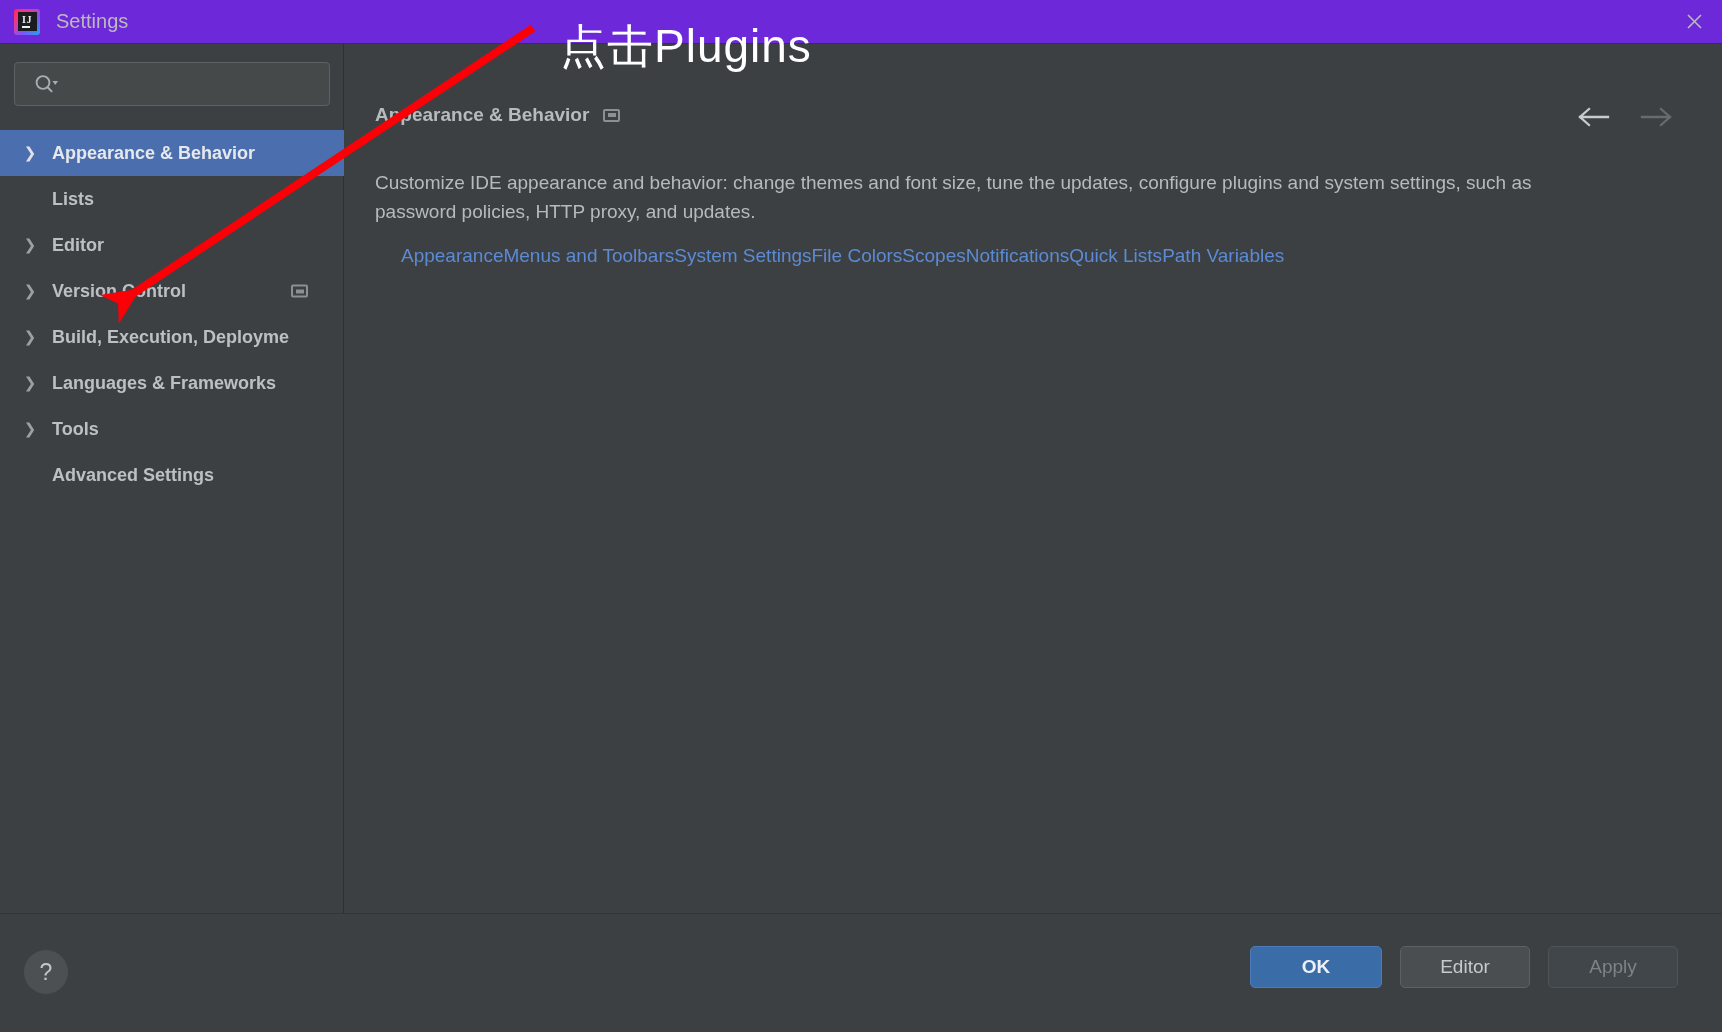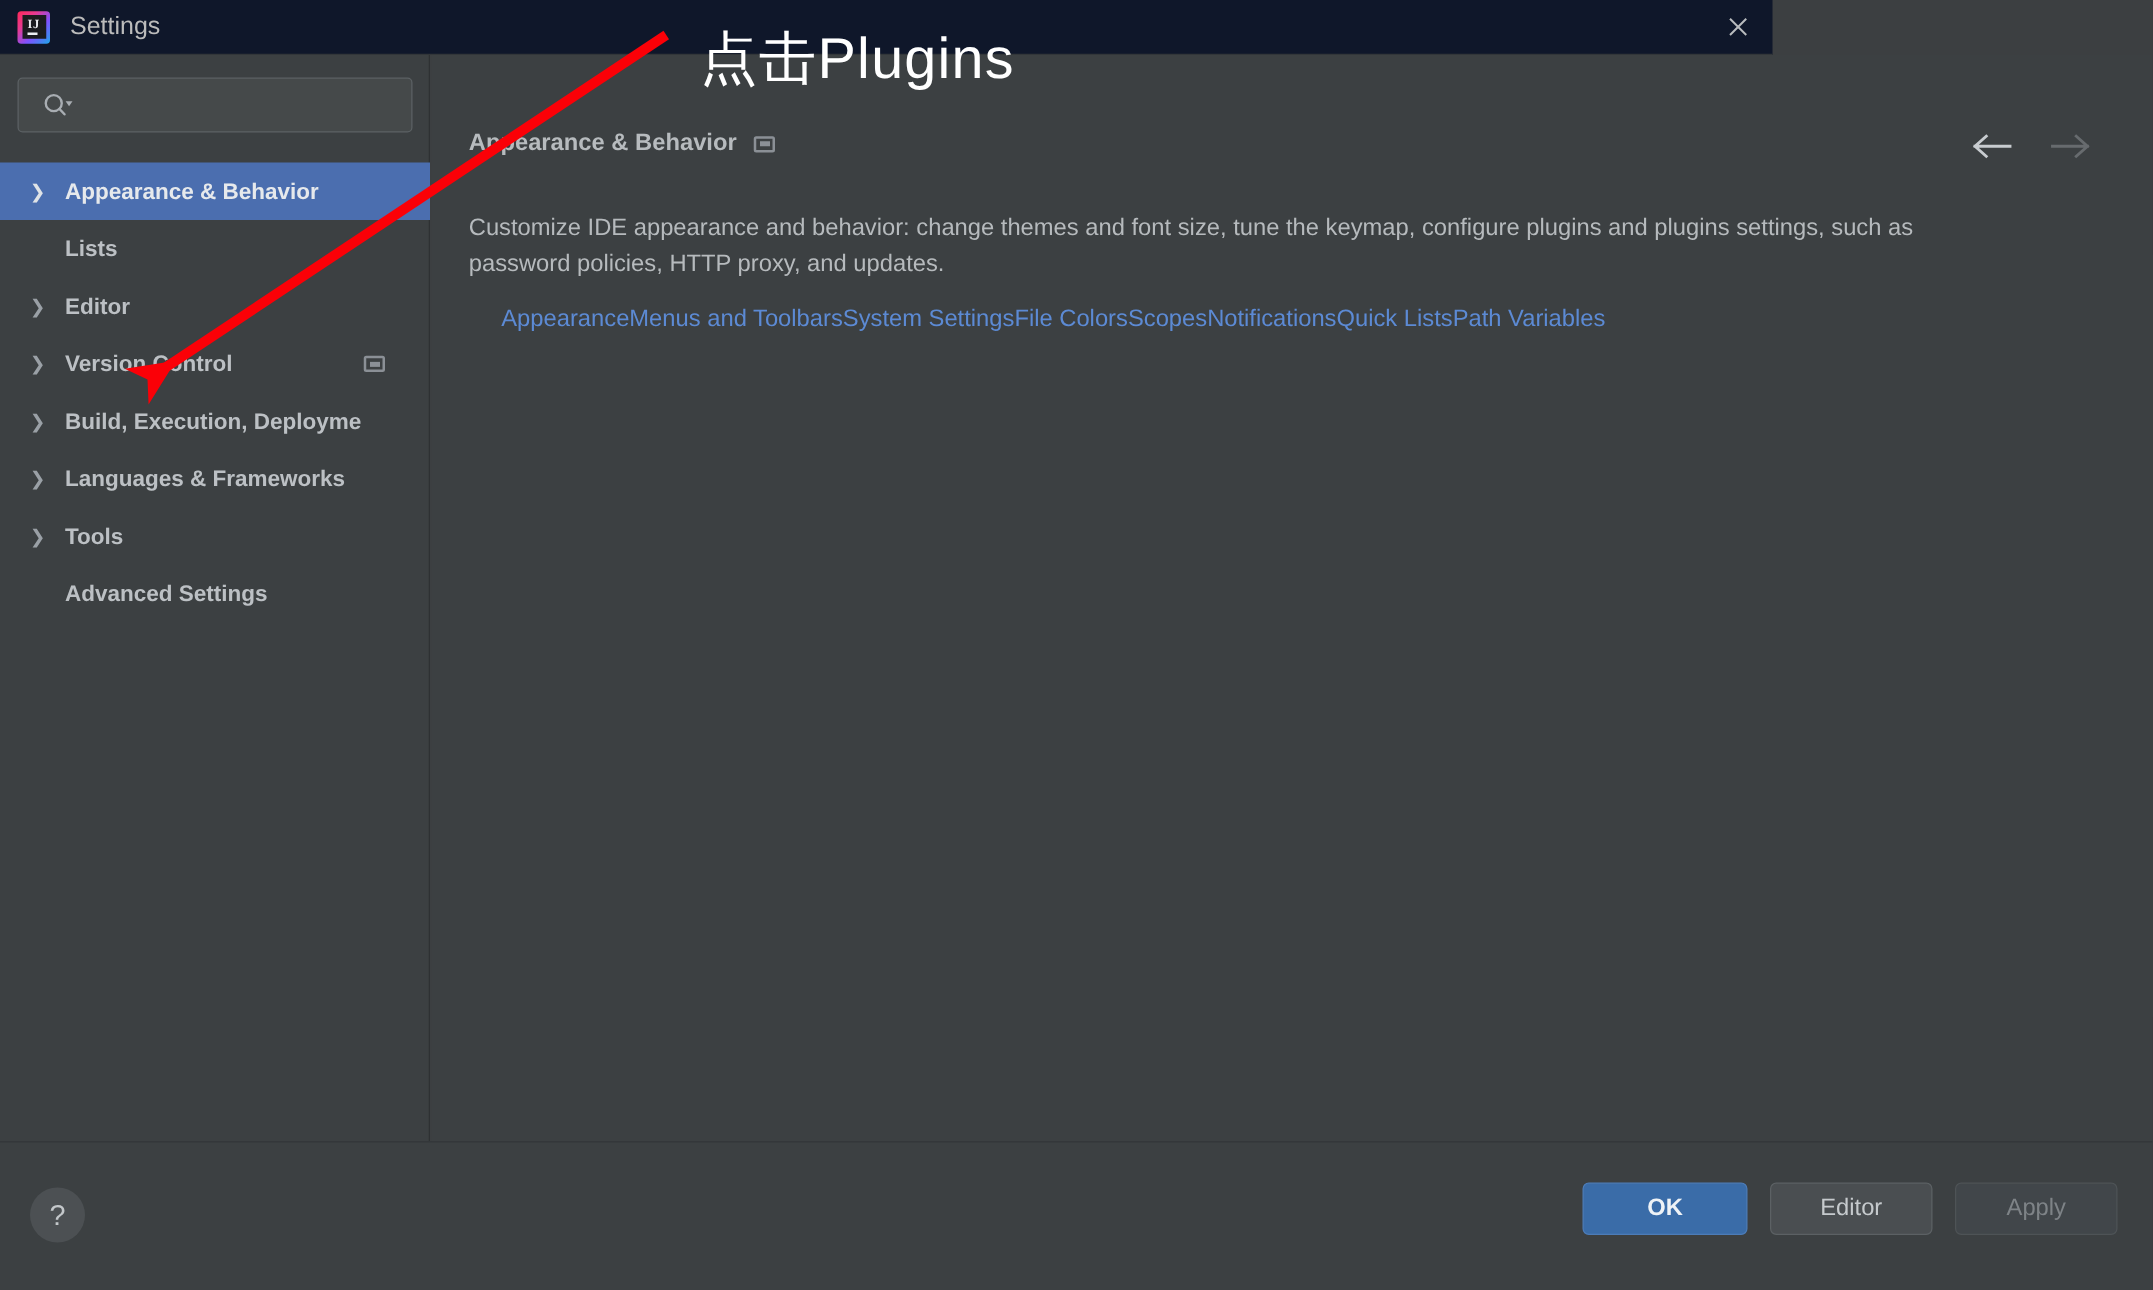--- a/index.html
+++ b/index.html
@@ -12,22 +12,22 @@
   }
   #app {
     position: relative;
     width: 1722px; height: 1032px;
     background: #3c3f41;
   }
 
   
   .titlebar {
     position: absolute; left: 0; top: 0;
-    width: 1418px; height: 44px;
-    background: #0f172a;
+    width: 1722px; height: 44px;
+    background: #6d28d9;
     display: flex; align-items: center;
     border-bottom: 1px solid #323639;
   }
   .ij-logo {
     margin-left: 14px;
     width: 26px; height: 26px;
     border-radius: 3px;
     background: linear-gradient(135deg, #fe2857 0%, #e93a8f 30%, #7f52ff 62%, #1ea6ea 100%);
     display: flex; align-items: center; justify-content: center;
     flex: none;
@@ -192,21 +192,21 @@
     position: absolute; left: 24px; top: 36px;
     width: 44px; height: 44px;
     border-radius: 50%;
     background: #4c5053;
     color: #c3c7ca;
     font-size: 23px;
     display: flex; align-items: center; justify-content: center;
     cursor: pointer;
   }
   .btn-row {
-    position: absolute; right: 28px; top: 32px;
+    position: absolute; right: 44px; top: 32px;
     display: flex; align-items: center; gap: 18px; justify-content: flex-end;
   }
   .btn {
     height: 42px;
     min-width: 130px;
     padding: 0 22px;
     border-radius: 5px;
     font-size: 19px;
     font-family: "Liberation Sans", sans-serif;
     display: flex; align-items: center; justify-content: center;
@@ -324,21 +324,21 @@
           <path d="M32 11 L4 11 M13 3 L4 11 L13 19" stroke="#c8ccd0" stroke-width="2.3" fill="none" stroke-linecap="square"></path>
         </svg>
       </span>
       <span class="nav-arrow disabled">
         <svg width="34" height="22" viewBox="0 0 34 22">
           <path d="M2 11 L30 11 M21 3 L30 11 L21 19" stroke="#9ba0a5" stroke-width="2.3" fill="none" stroke-linecap="square"></path>
         </svg>
       </span>
     </div>
 
-    <div class="description">Customize IDE appearance and behavior: change themes and font size, tune the keymap, configure plugins and plugins settings, such as password policies, HTTP proxy, and updates.</div>
+    <div class="description">Customize IDE appearance and behavior: change themes and font size, tune the updates, configure plugins and system settings, such as password policies, HTTP proxy, and updates.</div>
 
     <div class="links">
 
     <div class="link">Appearance</div>
         <div class="link">Menus and Toolbars</div>
         <div class="link">System Settings</div>
         <div class="link">File Colors</div>
         <div class="link">Scopes</div>
         <div class="link">Notifications</div>
         <div class="link">Quick Lists</div>

